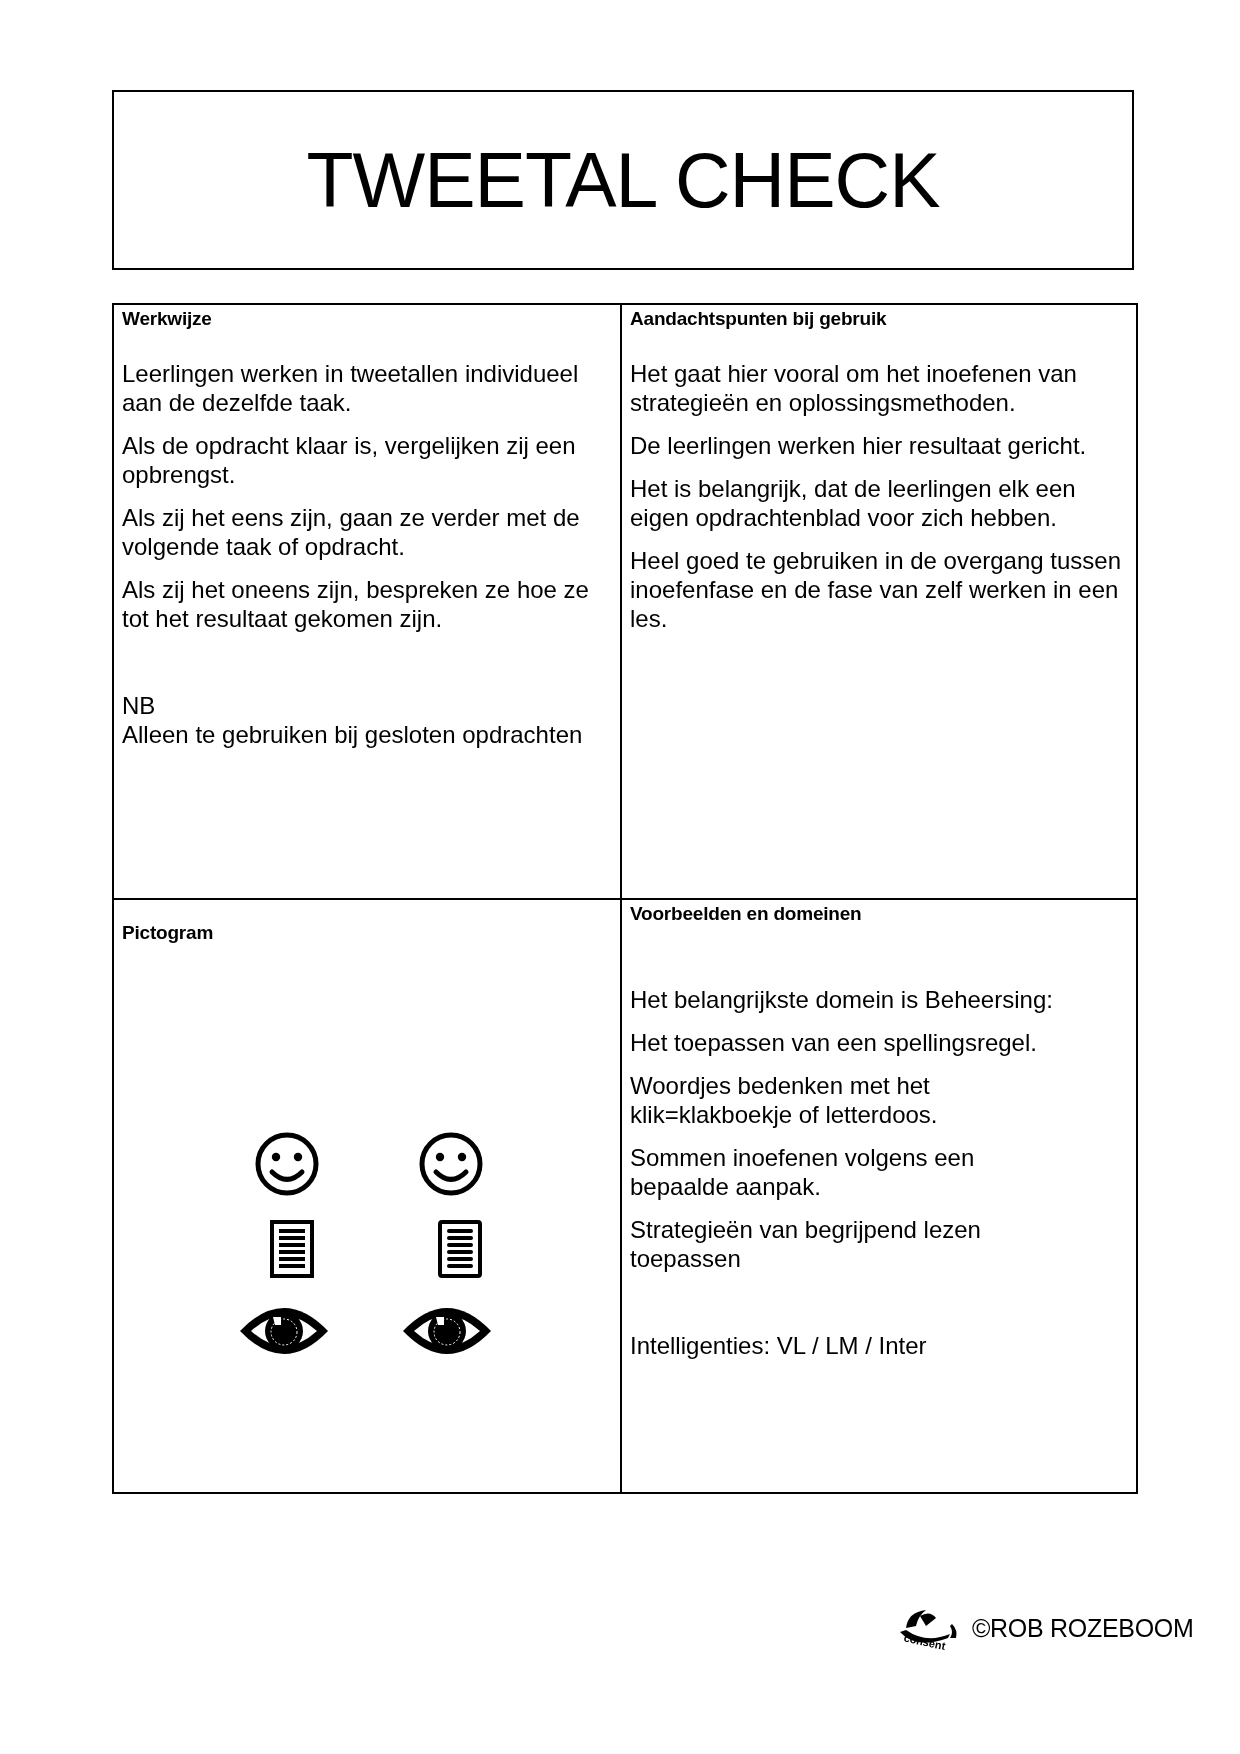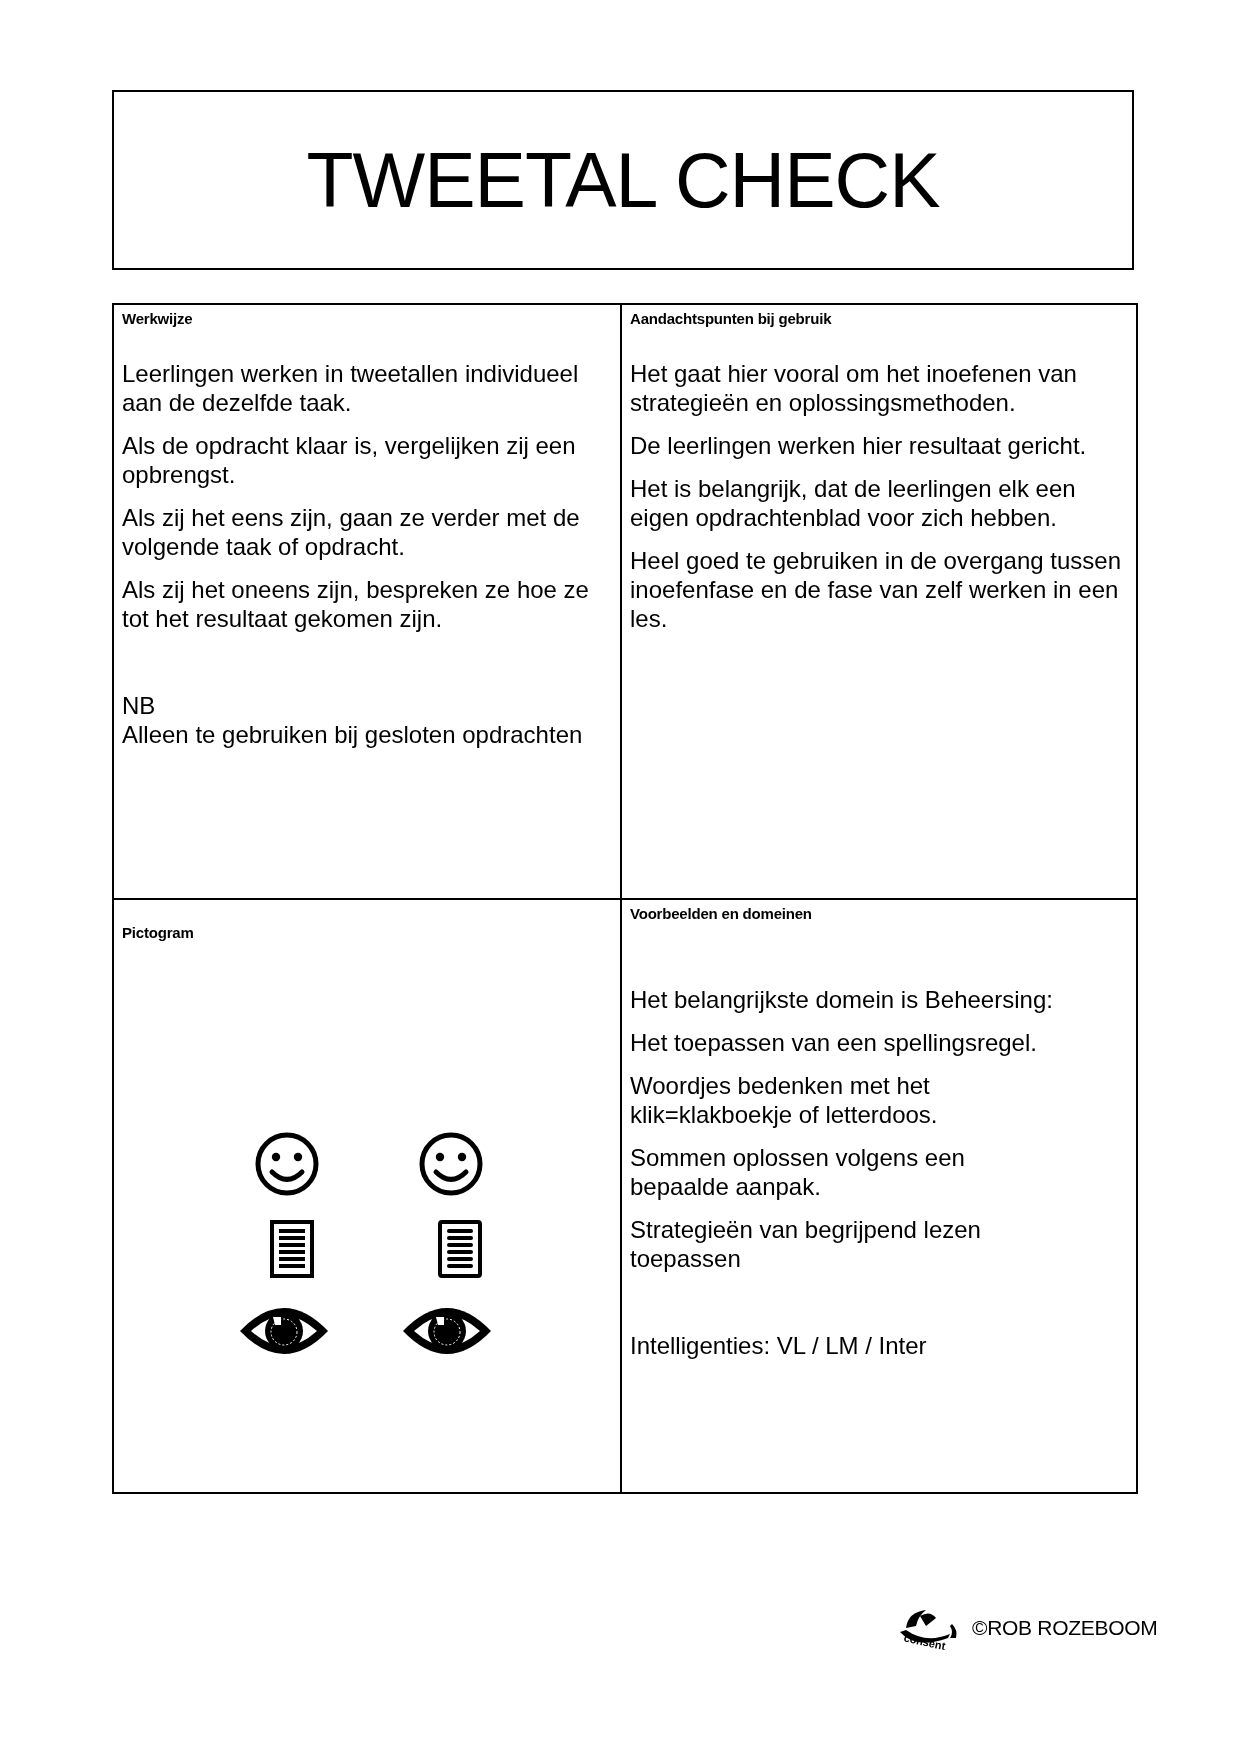--- a/index.html
+++ b/index.html
@@ -11,31 +11,31 @@
   .title { font-size: 77px; font-weight: normal; letter-spacing: -1px; margin: 0; line-height: 1; }
   .table { position: absolute; left: 112px; top: 303px; width: 1026px; height: 1191px;
            border: 2px solid #000; box-sizing: border-box; }
   .vdiv { position: absolute; left: 506px; top: 0; width: 2px; height: 100%; background: #000; }
   .hdiv { position: absolute; left: 0; top: 593px; width: 100%; height: 2px; background: #000; }
   .cell { position: absolute; box-sizing: border-box; padding: 4px 8px; }
   .c-tl { left: 0; top: 0; width: 507px; height: 594px; }
   .c-tr { left: 508px; top: 0; width: 514px; height: 488px; }
   .c-bl { left: 0; top: 614px; width: 507px; height: 592px; }
   .c-br { left: 508px; top: 595px; width: 444px; height: 592px; }
-  .cell-head { font-size: 15px; font-weight: bold; margin: 0; line-height: 20px; letter-spacing: -0.2px; }
+  .cell-head { font-size: 19px; font-weight: bold; margin: 0; line-height: 20px; letter-spacing: -0.2px; }
   .para { font-size: 24px; line-height: 29px; margin: 0; }
   .c-tl .p0 { margin-top: 30px; }
   .gap { margin-top: 14px; }
   .gap2 { margin-top: 58px; }
   .c-br .p0 { margin-top: 61px; }
   .icons { position: absolute; left: 0; top: 0; width: 100%; height: 100%; }
   .ico { position: absolute; }
   .footer { position: absolute; left: 896px; top: 1606px; display: flex; align-items: center; }
   .footer-logo { width: 70px; height: 44px; margin-right: 6px; }
-  .footer-text { font-size: 21px; letter-spacing: -0.3px; }
+  .footer-text { font-size: 25px; letter-spacing: -0.3px; }
 </style>
 </head>
 <body>
 
 <div class="title-box">
   <h1 class="title">TWEETAL CHECK</h1>
 </div>
 
 <div class="table">
   <div class="vdiv"></div>
@@ -110,21 +110,21 @@
         <path d="M36 14 L44 14 L44 22 L38 22 Z" fill="#fff"></path>
       </svg>
     </div>
   </div>
 
   <div class="cell c-br">
     <p class="cell-head">Voorbeelden en domeinen</p>
     <p class="para p0">Het belangrijkste domein is Beheersing:</p>
     <p class="para gap">Het toepassen van een spellingsregel.</p>
     <p class="para gap">Woordjes bedenken met het klik=klakboekje of letterdoos.</p>
-    <p class="para gap">Sommen oplossen volgens een bepaalde aanpak.</p>
+    <p class="para gap">Sommen inoefenen volgens een bepaalde aanpak.</p>
     <p class="para gap">Strategieën van begrijpend lezen toepassen</p>
     <p class="para gap2">Intelligenties: VL / LM / Inter</p>
   </div>
 </div>
 
 <div class="footer">
   <svg class="footer-logo" viewBox="0 0 70 44">
     <path d="M10 22 Q12 6 30 4 Q22 10 20 20 Z" fill="#000"></path>
     <path d="M24 10 Q34 4 40 12 L30 20 Z" fill="#000"></path>
     <path d="M4 26 Q20 44 52 32 L54 28 Q30 38 10 24 Z" fill="#000"></path>

